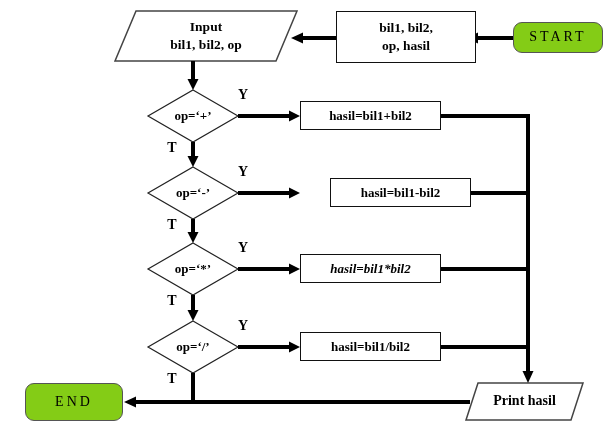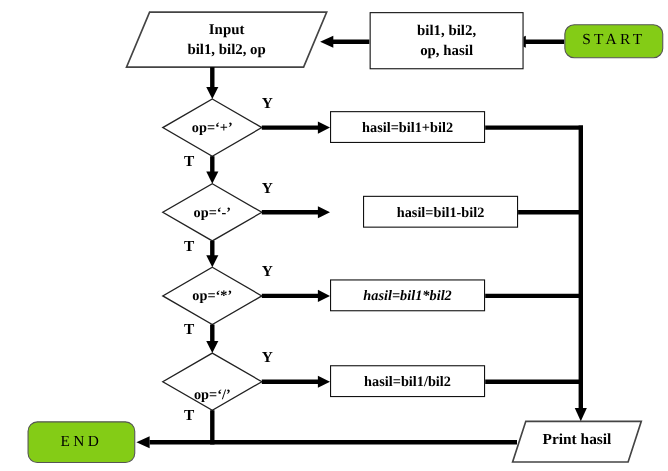--- a/index.html
+++ b/index.html
@@ -103,21 +103,21 @@
   </div>
 
   <div class="node io-label" style="left:115px;top:11px;width:182px;height:50px;">
     <span>Input</span>
     <span>bil1, bil2, op</span>
   </div>
 
   <div class="node diamond-label" style="left:148px;top:103px;width:90px;height:26px;">op=‘+’</div>
   <div class="node diamond-label" style="left:148px;top:180px;width:90px;height:26px;">op=‘-’</div>
   <div class="node diamond-label" style="left:148px;top:256px;width:90px;height:26px;">op=‘*’</div>
-  <div class="node diamond-label" style="left:148px;top:334px;width:90px;height:26px;margin-top:12px;">op=‘/’</div>
+  <div class="node diamond-label" style="left:148px;top:334px;width:90px;height:26px;">op=‘/’</div>
 
   <div class="node rect process" style="left:300px;top:101px;width:141px;height:29px;">hasil=bil1+bil2</div>
   <div class="node rect process" style="left:300px;top:178px;width:141px;height:29px;margin-left:30px;">hasil=bil1-bil2</div>
   <div class="node rect process" style="left:300px;top:254px;width:141px;height:29px;font-style:italic;">hasil=bil1*bil2</div>
   <div class="node rect process" style="left:300px;top:332px;width:141px;height:29px;text-align:right;">hasil=bil1/bil2</div>
 
   <div class="branch" style="left:233px;top:86px;">Y</div>
   <div class="branch" style="left:233px;top:163px;">Y</div>
   <div class="branch" style="left:233px;top:239px;">Y</div>
   <div class="branch" style="left:233px;top:317px;">Y</div>

